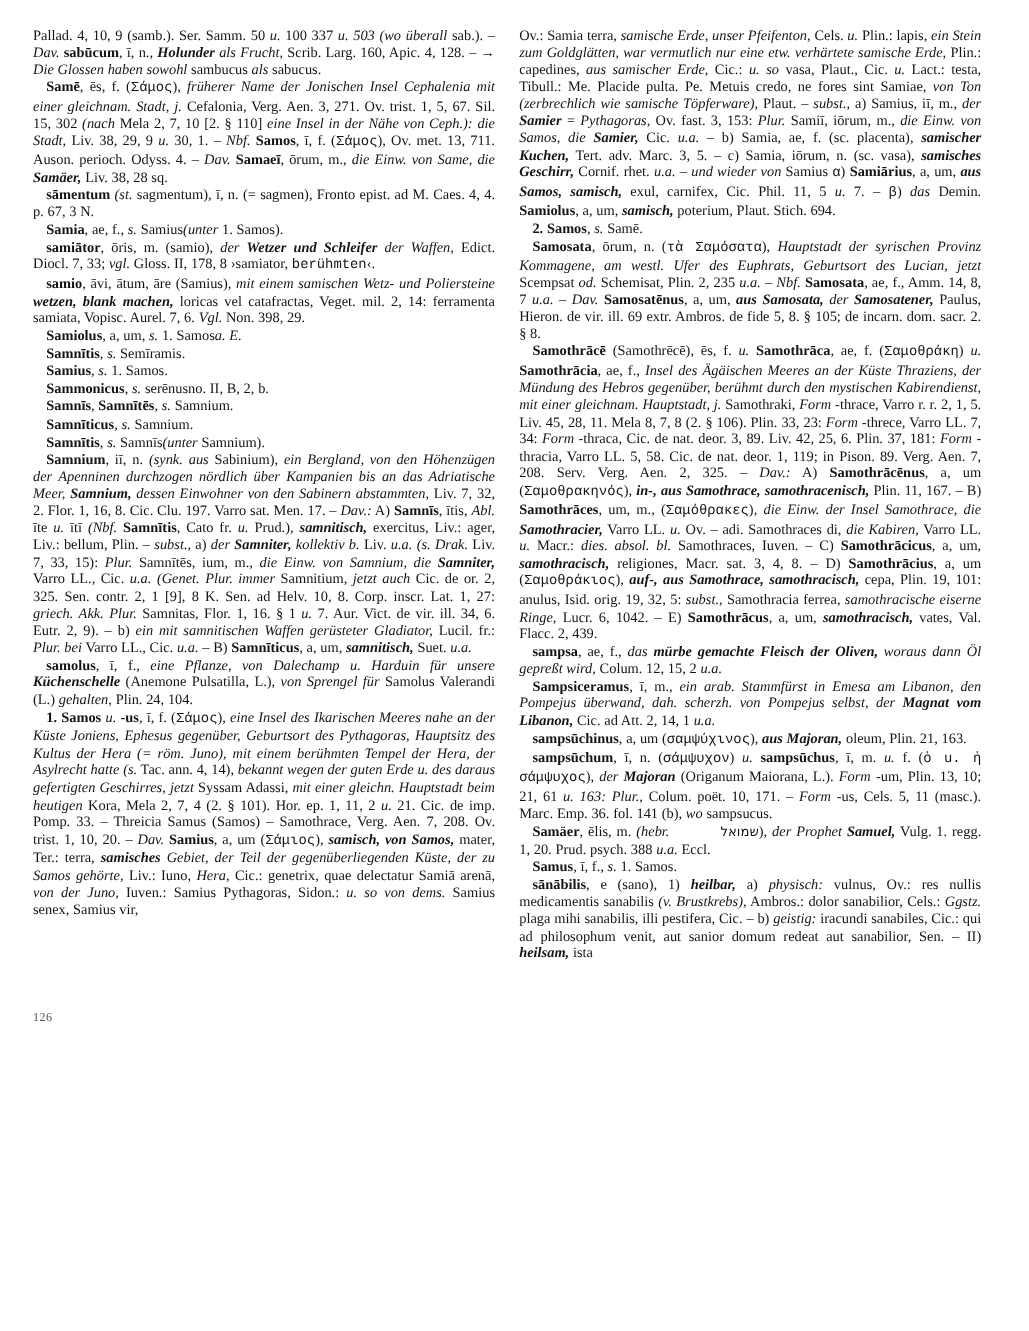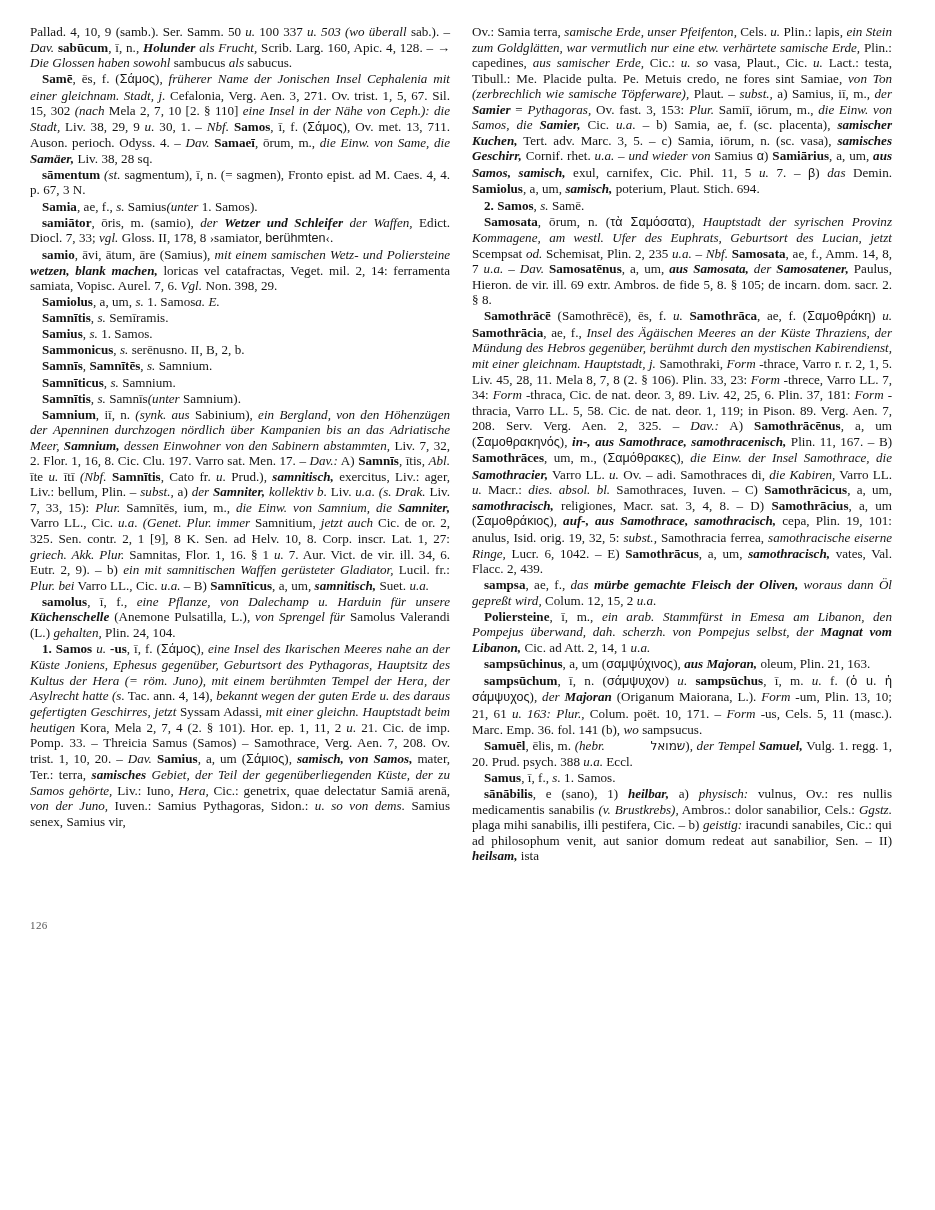--- a/index.html
+++ b/index.html
@@ -50,21 +50,21 @@
     font-weight: bold;
   }
   i, .it {
     font-style: italic;
   }
   .bi {
     font-weight: bold;
     font-style: italic;
   }
   .gr {
-    font-family: Liberation Sans, sans-serif;
+    font-family: Liberation Mono, monospace;
     font-style: normal;
     font-size: 12.6px;
   }
   .heb {
     font-family: "DejaVu Sans", sans-serif;
     font-size: 12px;
     direction: rtl;
     unicode-bidi: isolate;
     margin-left: 42px;
   }
@@ -102,24 +102,24 @@
       <p class="entry"><b>samolus</b>, ī, f., <i>eine Pflanze, von Dalechamp u. Harduin für unsere</i> <span class="bi">Küchenschelle</span> (Anemone Pulsatilla, L.), <i>von Sprengel für</i> Samolus Valerandi (L.) <i>gehalten,</i> Plin. 24, 104.</p>
       <p class="entry"><b>1. Samos</b> <i>u.</i> <b>-us</b>, ī, f. (<span class="gr">Σάμος</span>), <i>eine Insel des Ikarischen Meeres nahe an der Küste Joniens, Ephesus gegenüber, Geburtsort des Pythagoras, Hauptsitz des Kultus der Hera (= röm. Juno), mit einem berühmten Tempel der Hera, der Asylrecht hatte (s.</i> Tac. ann. 4, 14), <i>bekannt wegen der guten Erde u. des daraus gefertigten Geschirres, jetzt</i> Syssam Adassi, <i>mit einer gleichn. Hauptstadt beim heutigen</i> Kora, Mela 2, 7, 4 (2. § 101). Hor. ep. 1, 11, 2 <i>u.</i> 21. Cic. de imp. Pomp. 33. – Threicia Samus (Samos) – Samothrace, Verg. Aen. 7, 208. Ov. trist. 1, 10, 20. – <i>Dav.</i> <b>Samius</b>, a, um (<span class="gr">Σάμιος</span>), <span class="bi">samisch, von Samos,</span> mater, Ter.: terra, <span class="bi">samisches</span> <i>Gebiet, der Teil der gegenüberliegenden Küste, der zu Samos gehörte,</i> Liv.: Iuno, <i>Hera,</i> Cic.: genetrix, quae delectatur Samiā arenā, <i>von der Juno,</i> Iuven.: Samius Pythagoras, Sidon.: <i>u. so von dems.</i> Samius senex, Samius vir,</p>
     </div>
 
     <div class="column">
       <p class="entry cont">Ov.: Samia terra, <i>samische Erde, unser Pfeifenton,</i> Cels. <i>u.</i> Plin.: lapis, <i>ein Stein zum Goldglätten, war vermutlich nur eine etw. verhärtete samische Erde,</i> Plin.: capedines, <i>aus samischer Erde,</i> Cic.: <i>u. so</i> vasa, Plaut., Cic. <i>u.</i> Lact.: testa, Tibull.: Me. Placide pulta. Pe. Metuis credo, ne fores sint Samiae, <i>von Ton (zerbrechlich wie samische Töpferware),</i> Plaut. – <i>subst.,</i> a) Samius, iī, m., <i>der</i> <span class="bi">Samier</span> = <i>Pythagoras,</i> Ov. fast. 3, 153: <i>Plur.</i> Samiī, iōrum, m., <i>die Einw. von Samos, die</i> <span class="bi">Samier,</span> Cic. <i>u.a.</i> – b) Samia, ae, f. (sc. placenta), <span class="bi">samischer Kuchen,</span> Tert. adv. Marc. 3, 5. – c) Samia, iōrum, n. (sc. vasa), <span class="bi">samisches Geschirr,</span> Cornif. rhet. <i>u.a.</i> – <i>und wieder von</i> Samius <span class="gr">α</span>) <b>Samiārius</b>, a, um, <span class="bi">aus Samos, samisch,</span> exul, carnifex, Cic. Phil. 11, 5 <i>u.</i> 7. – <span class="gr">β</span>) <i>das</i> Demin. <b>Samiolus</b>, a, um, <span class="bi">samisch,</span> poterium, Plaut. Stich. 694.</p>
       <p class="entry"><b>2. Samos</b>, <i>s.</i> Samē.</p>
       <p class="entry"><b>Samosata</b>, ōrum, n. (<span class="gr">τὰ Σαμόσατα</span>), <i>Hauptstadt der syrischen Provinz Kommagene, am westl. Ufer des Euphrats, Geburtsort des Lucian, jetzt</i> Scempsat <i>od.</i> Schemisat, Plin. 2, 235 <i>u.a.</i> – <i>Nbf.</i> <b>Samosata</b>, ae, f., Amm. 14, 8, 7 <i>u.a.</i> – <i>Dav.</i> <b>Samosatēnus</b>, a, um, <span class="bi">aus Samosata,</span> <i>der</i> <span class="bi">Samosatener,</span> Paulus, Hieron. de vir. ill. 69 extr. Ambros. de fide 5, 8. § 105; de incarn. dom. sacr. 2. § 8.</p>
       <p class="entry"><b>Samothrācē</b> (Samothrēcē), ēs, f. <i>u.</i> <b>Samothrāca</b>, ae, f. (<span class="gr">Σαμοθράκη</span>) <i>u.</i> <b>Samothrācia</b>, ae, f., <i>Insel des Ägäischen Meeres an der Küste Thraziens, der Mündung des Hebros gegenüber, berühmt durch den mystischen Kabirendienst, mit einer gleichnam. Hauptstadt, j.</i> Samothraki, <i>Form</i> -thrace, Varro r. r. 2, 1, 5. Liv. 45, 28, 11. Mela 8, 7, 8 (2. § 106). Plin. 33, 23: <i>Form</i> -threce, Varro LL. 7, 34: <i>Form</i> -thraca, Cic. de nat. deor. 3, 89. Liv. 42, 25, 6. Plin. 37, 181: <i>Form</i> -thracia, Varro LL. 5, 58. Cic. de nat. deor. 1, 119; in Pison. 89. Verg. Aen. 7, 208. Serv. Verg. Aen. 2, 325. – <i>Dav.:</i> A) <b>Samothrācēnus</b>, a, um (<span class="gr">Σαμοθρακηνός</span>), <span class="bi">in-, aus Samothrace, samothracenisch,</span> Plin. 11, 167. – B) <b>Samothrāces</b>, um, m., (<span class="gr">Σαμόθρακες</span>), <i>die Einw. der Insel Samothrace, die</i> <span class="bi">Samothracier,</span> Varro LL. <i>u.</i> Ov. – adi. Samothraces di, <i>die Kabiren,</i> Varro LL. <i>u.</i> Macr.: <i>dies. absol. bl.</i> Samothraces, Iuven. – C) <b>Samothrācicus</b>, a, um, <span class="bi">samothracisch,</span> religiones, Macr. sat. 3, 4, 8. – D) <b>Samothrācius</b>, a, um (<span class="gr">Σαμοθράκιος</span>), <span class="bi">auf-, aus Samothrace, samothracisch,</span> cepa, Plin. 19, 101: anulus, Isid. orig. 19, 32, 5: <i>subst.,</i> Samothracia ferrea, <i>samothracische eiserne Ringe,</i> Lucr. 6, 1042. – E) <b>Samothrācus</b>, a, um, <span class="bi">samothracisch,</span> vates, Val. Flacc. 2, 439.</p>
       <p class="entry"><b>sampsa</b>, ae, f., <i>das</i> <span class="bi">mürbe gemachte Fleisch der Oliven,</span> <i>woraus dann Öl gepreßt wird,</i> Colum. 12, 15, 2 <i>u.a.</i></p>
-      <p class="entry"><b>Poliersteine</b>, ī, m., <i>ein arab. Stammfürst in Emesa am Libanon, den Pompejus überwand, dah. scherzh. von Pompejus selbst, der</i> <span class="bi">Magnat vom Libanon,</span> Cic. ad Att. 2, 14, 1 <i>u.a.</i></p>
+      <p class="entry"><b>Sampsiceramus</b>, ī, m., <i>ein arab. Stammfürst in Emesa am Libanon, den Pompejus überwand, dah. scherzh. von Pompejus selbst, der</i> <span class="bi">Magnat vom Libanon,</span> Cic. ad Att. 2, 14, 1 <i>u.a.</i></p>
       <p class="entry"><b>sampsūchinus</b>, a, um (<span class="gr">σαμψύχινος</span>), <span class="bi">aus Majoran,</span> oleum, Plin. 21, 163.</p>
       <p class="entry"><b>sampsūchum</b>, ī, n. (<span class="gr">σάμψυχον</span>) <i>u.</i> <b>sampsūchus</b>, ī, m. <i>u.</i> f. (<span class="gr">ὁ u. ἡ σάμψυχος</span>), <i>der</i> <span class="bi">Majoran</span> (Origanum Maiorana, L.). <i>Form</i> -um, Plin. 13, 10; 21, 61 <i>u. 163: Plur.,</i> Colum. poët. 10, 171. – <i>Form</i> -us, Cels. 5, 11 (masc.). Marc. Emp. 36. fol. 141 (b), <i>wo</i> sampsucus.</p>
-      <p class="entry"><b>Samuēl</b>, ēlis, m. <i>(hebr.</i> <span class="heb">שמואל</span>), <i>der Tempel</i> <span class="bi">Samuel,</span> Vulg. 1. regg. 1, 20. Prud. psych. 388 <i>u.a.</i> Eccl.</p>
+      <p class="entry"><b>Samäer</b>, ēlis, m. <i>(hebr.</i> <span class="heb">שמואל</span>), <i>der Prophet</i> <span class="bi">Samuel,</span> Vulg. 1. regg. 1, 20. Prud. psych. 388 <i>u.a.</i> Eccl.</p>
       <p class="entry"><b>Samus</b>, ī, f., <i>s.</i> 1. Samos.</p>
       <p class="entry"><b>sānābilis</b>, e (sano), 1) <span class="bi">heilbar,</span> a) <i>physisch:</i> vulnus, Ov.: res nullis medicamentis sanabilis <i>(v. Brustkrebs),</i> Ambros.: dolor sanabilior, Cels.: <i>Ggstz.</i> plaga mihi sanabilis, illi pestifera, Cic. – b) <i>geistig:</i> iracundi sanabiles, Cic.: qui ad philosophum venit, aut sanior domum redeat aut sanabilior, Sen. – II) <span class="bi">heilsam,</span> ista</p>
     </div>
 
   </div>
 
   <div class="folio">126</div>
 
 </div>
 

